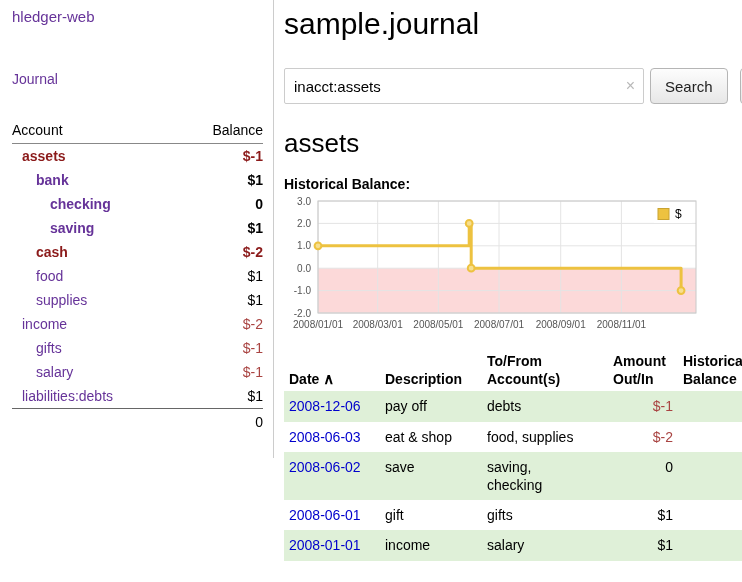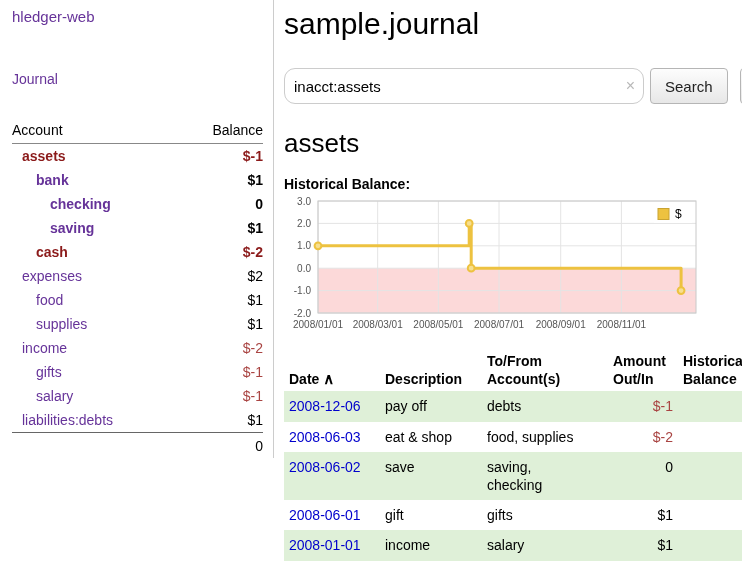--- a/index.html
+++ b/index.html
@@ -30,21 +30,21 @@
   .bal { text-align:right; }
   .neg-strong { color:#8b1a1a; }
   .neg { color:#a94442; }
 
   
   .main { flex:1; padding:6px 8px 0 10px; }
   h1.title { font-size:30px; font-weight:400; margin:0 0 26px 0; line-height:36px; }
   .searchrow { display:flex; align-items:center; }
   .searchbox { position:relative; width:360px; }
   .searchbox input {
-    width:360px; height:36px; border:1px solid #ccc; border-radius:11px;
+    width:360px; height:36px; border:1px solid #ccc; border-radius:2px;
     padding:0 28px 0 9px; font-size:15px; color:#000;
     font-family:"Liberation Sans", sans-serif; outline:none;
   }
   .clear-x {
     position:absolute; right:9px; top:8px; color:#b8b8b8; font-size:16px;
     cursor:pointer; line-height:20px;
   }
   .btn {
     height:36px; margin-left:6px; padding:0 14px; font-size:15px;
     background:linear-gradient(#fdfdfd,#e7e7e7);
@@ -94,24 +94,20 @@
         <a class="plink ind3 b">checking</a>
         <span class="bal b">0</span>
       </div>
       <div class="srow">
         <a class="plink ind3 b">saving</a>
         <span class="bal b">$1</span>
       </div>
       <div class="srow">
         <a class="plink ind2 b neg-strong">cash</a>
         <span class="bal b neg-strong">$-2</span>
-      </div>
-      <div class="srow">
-        <a class="plink ind1">expenses</a>
-        <span class="bal">$2</span>
       </div>
       <div class="srow">
         <a class="plink ind2">food</a>
         <span class="bal">$1</span>
       </div>
       <div class="srow">
         <a class="plink ind2">supplies</a>
         <span class="bal">$1</span>
       </div>
       <div class="srow">

